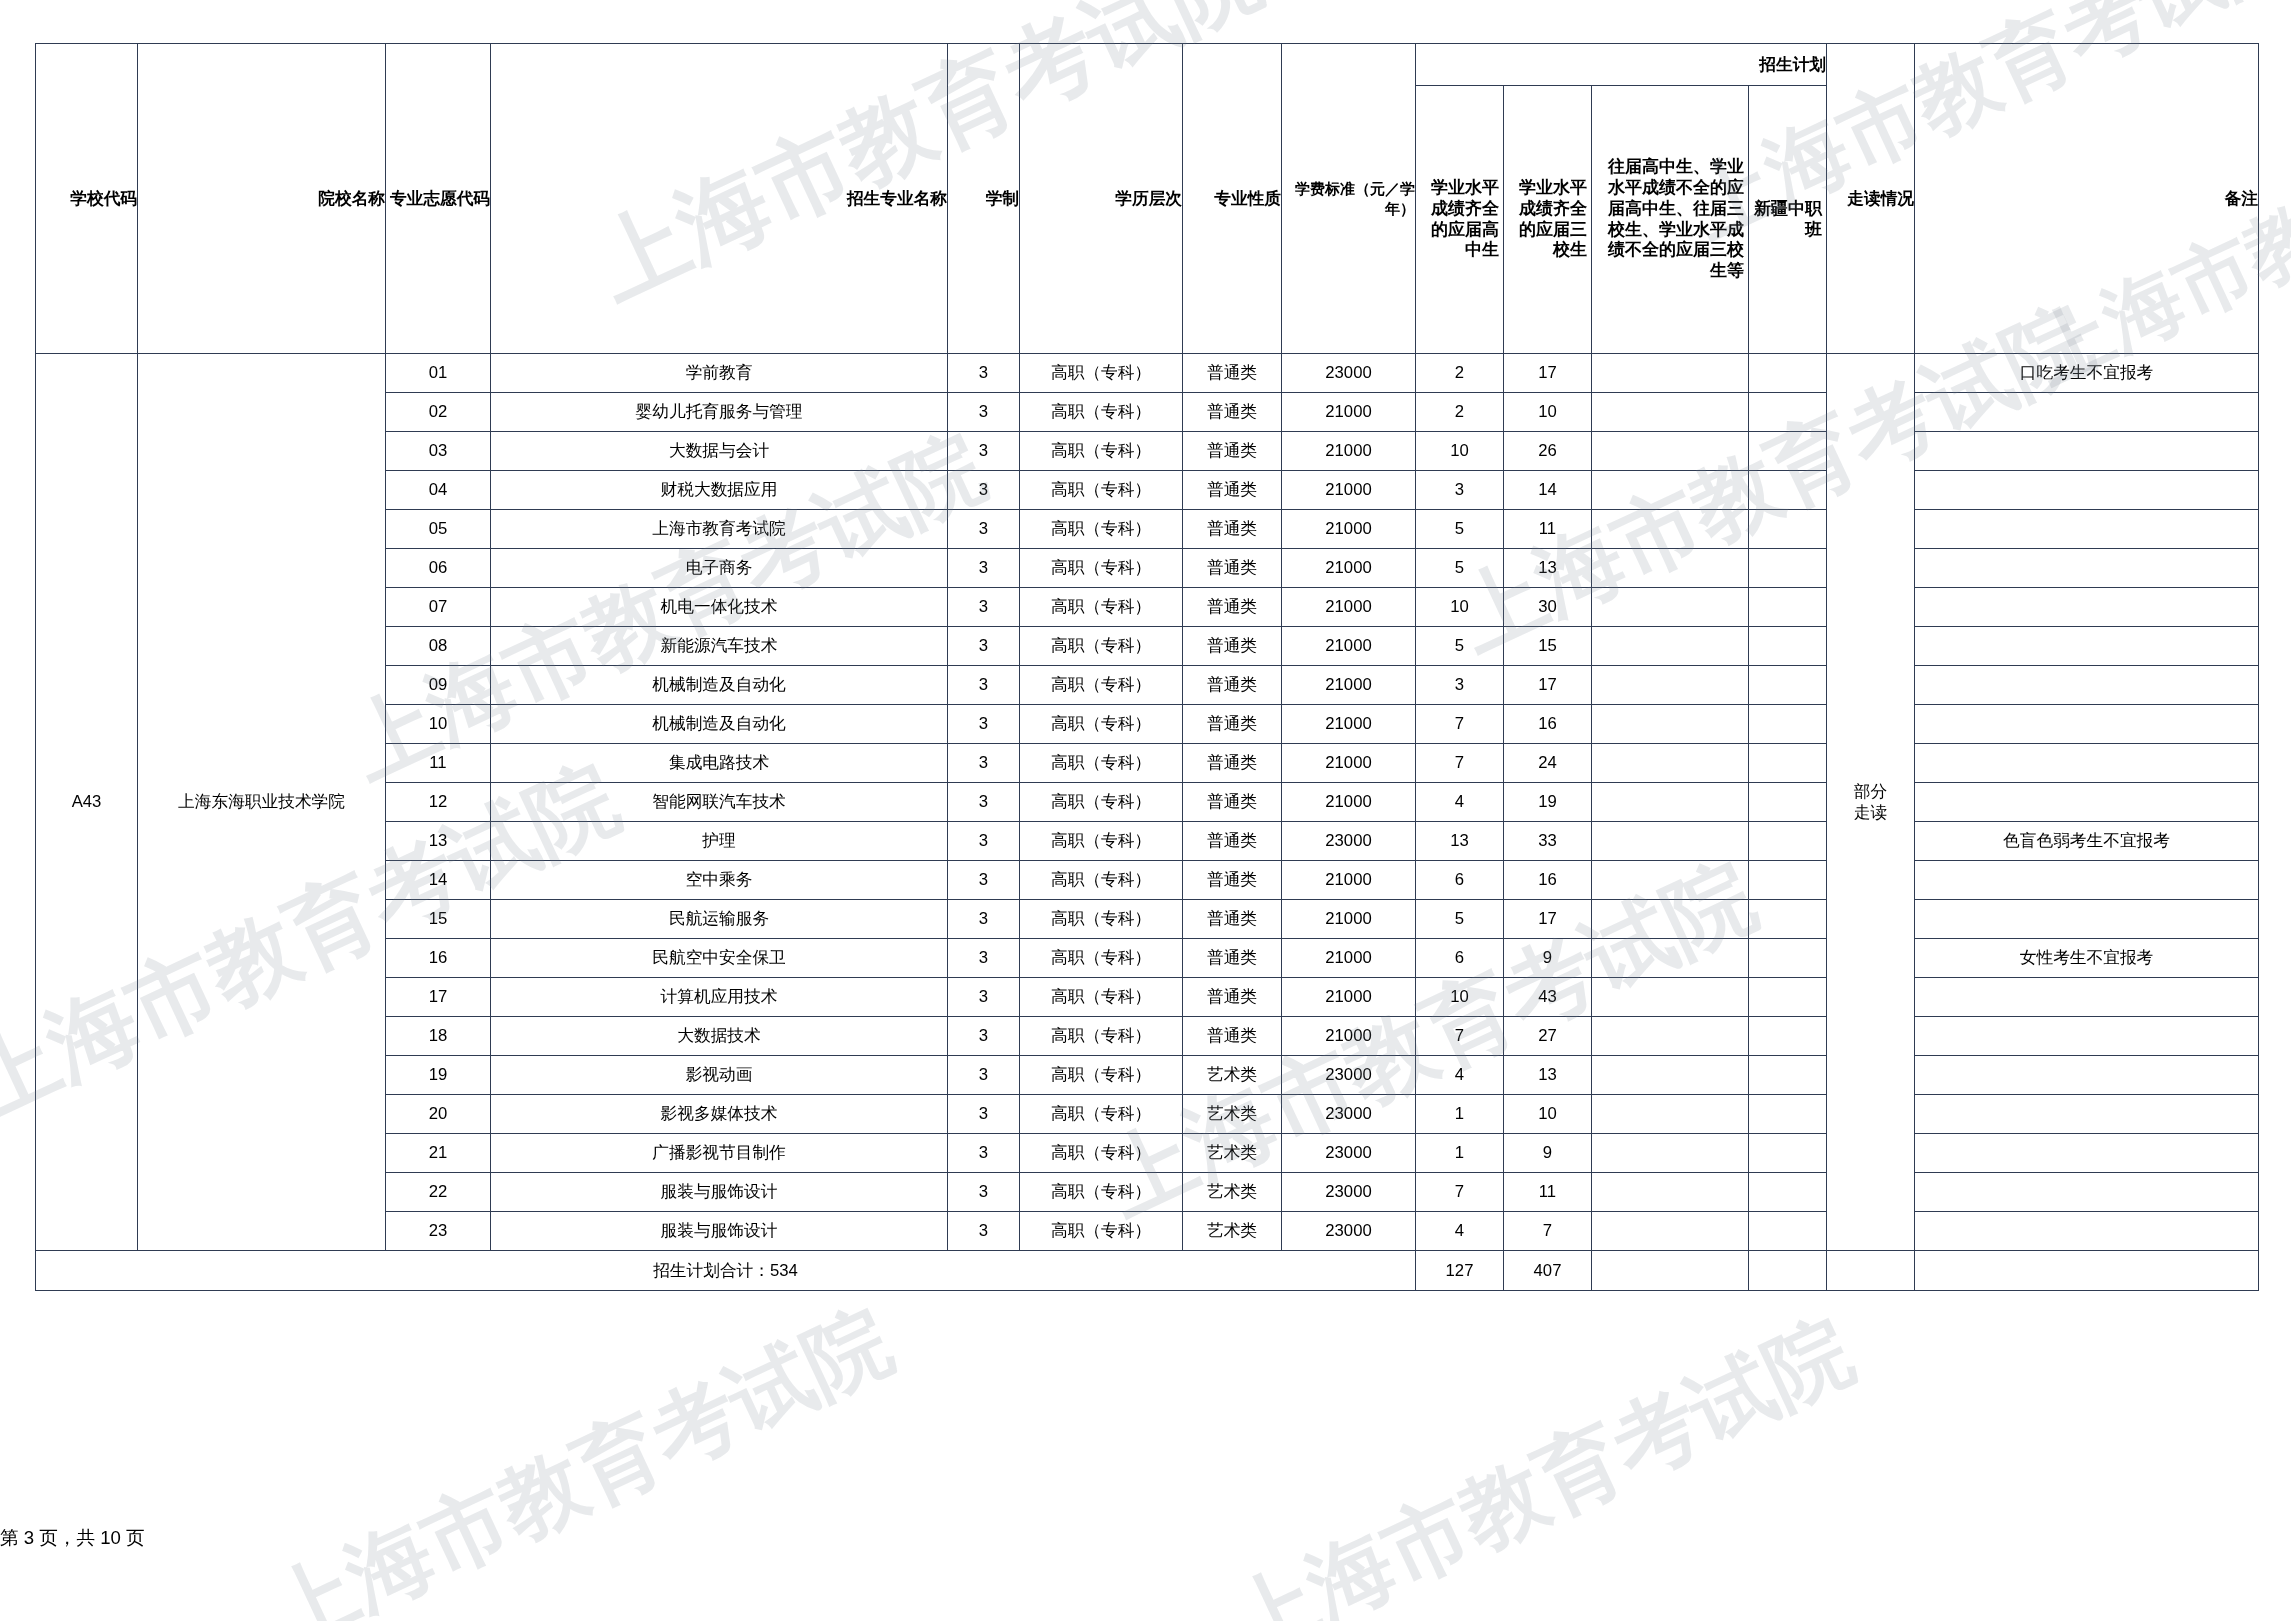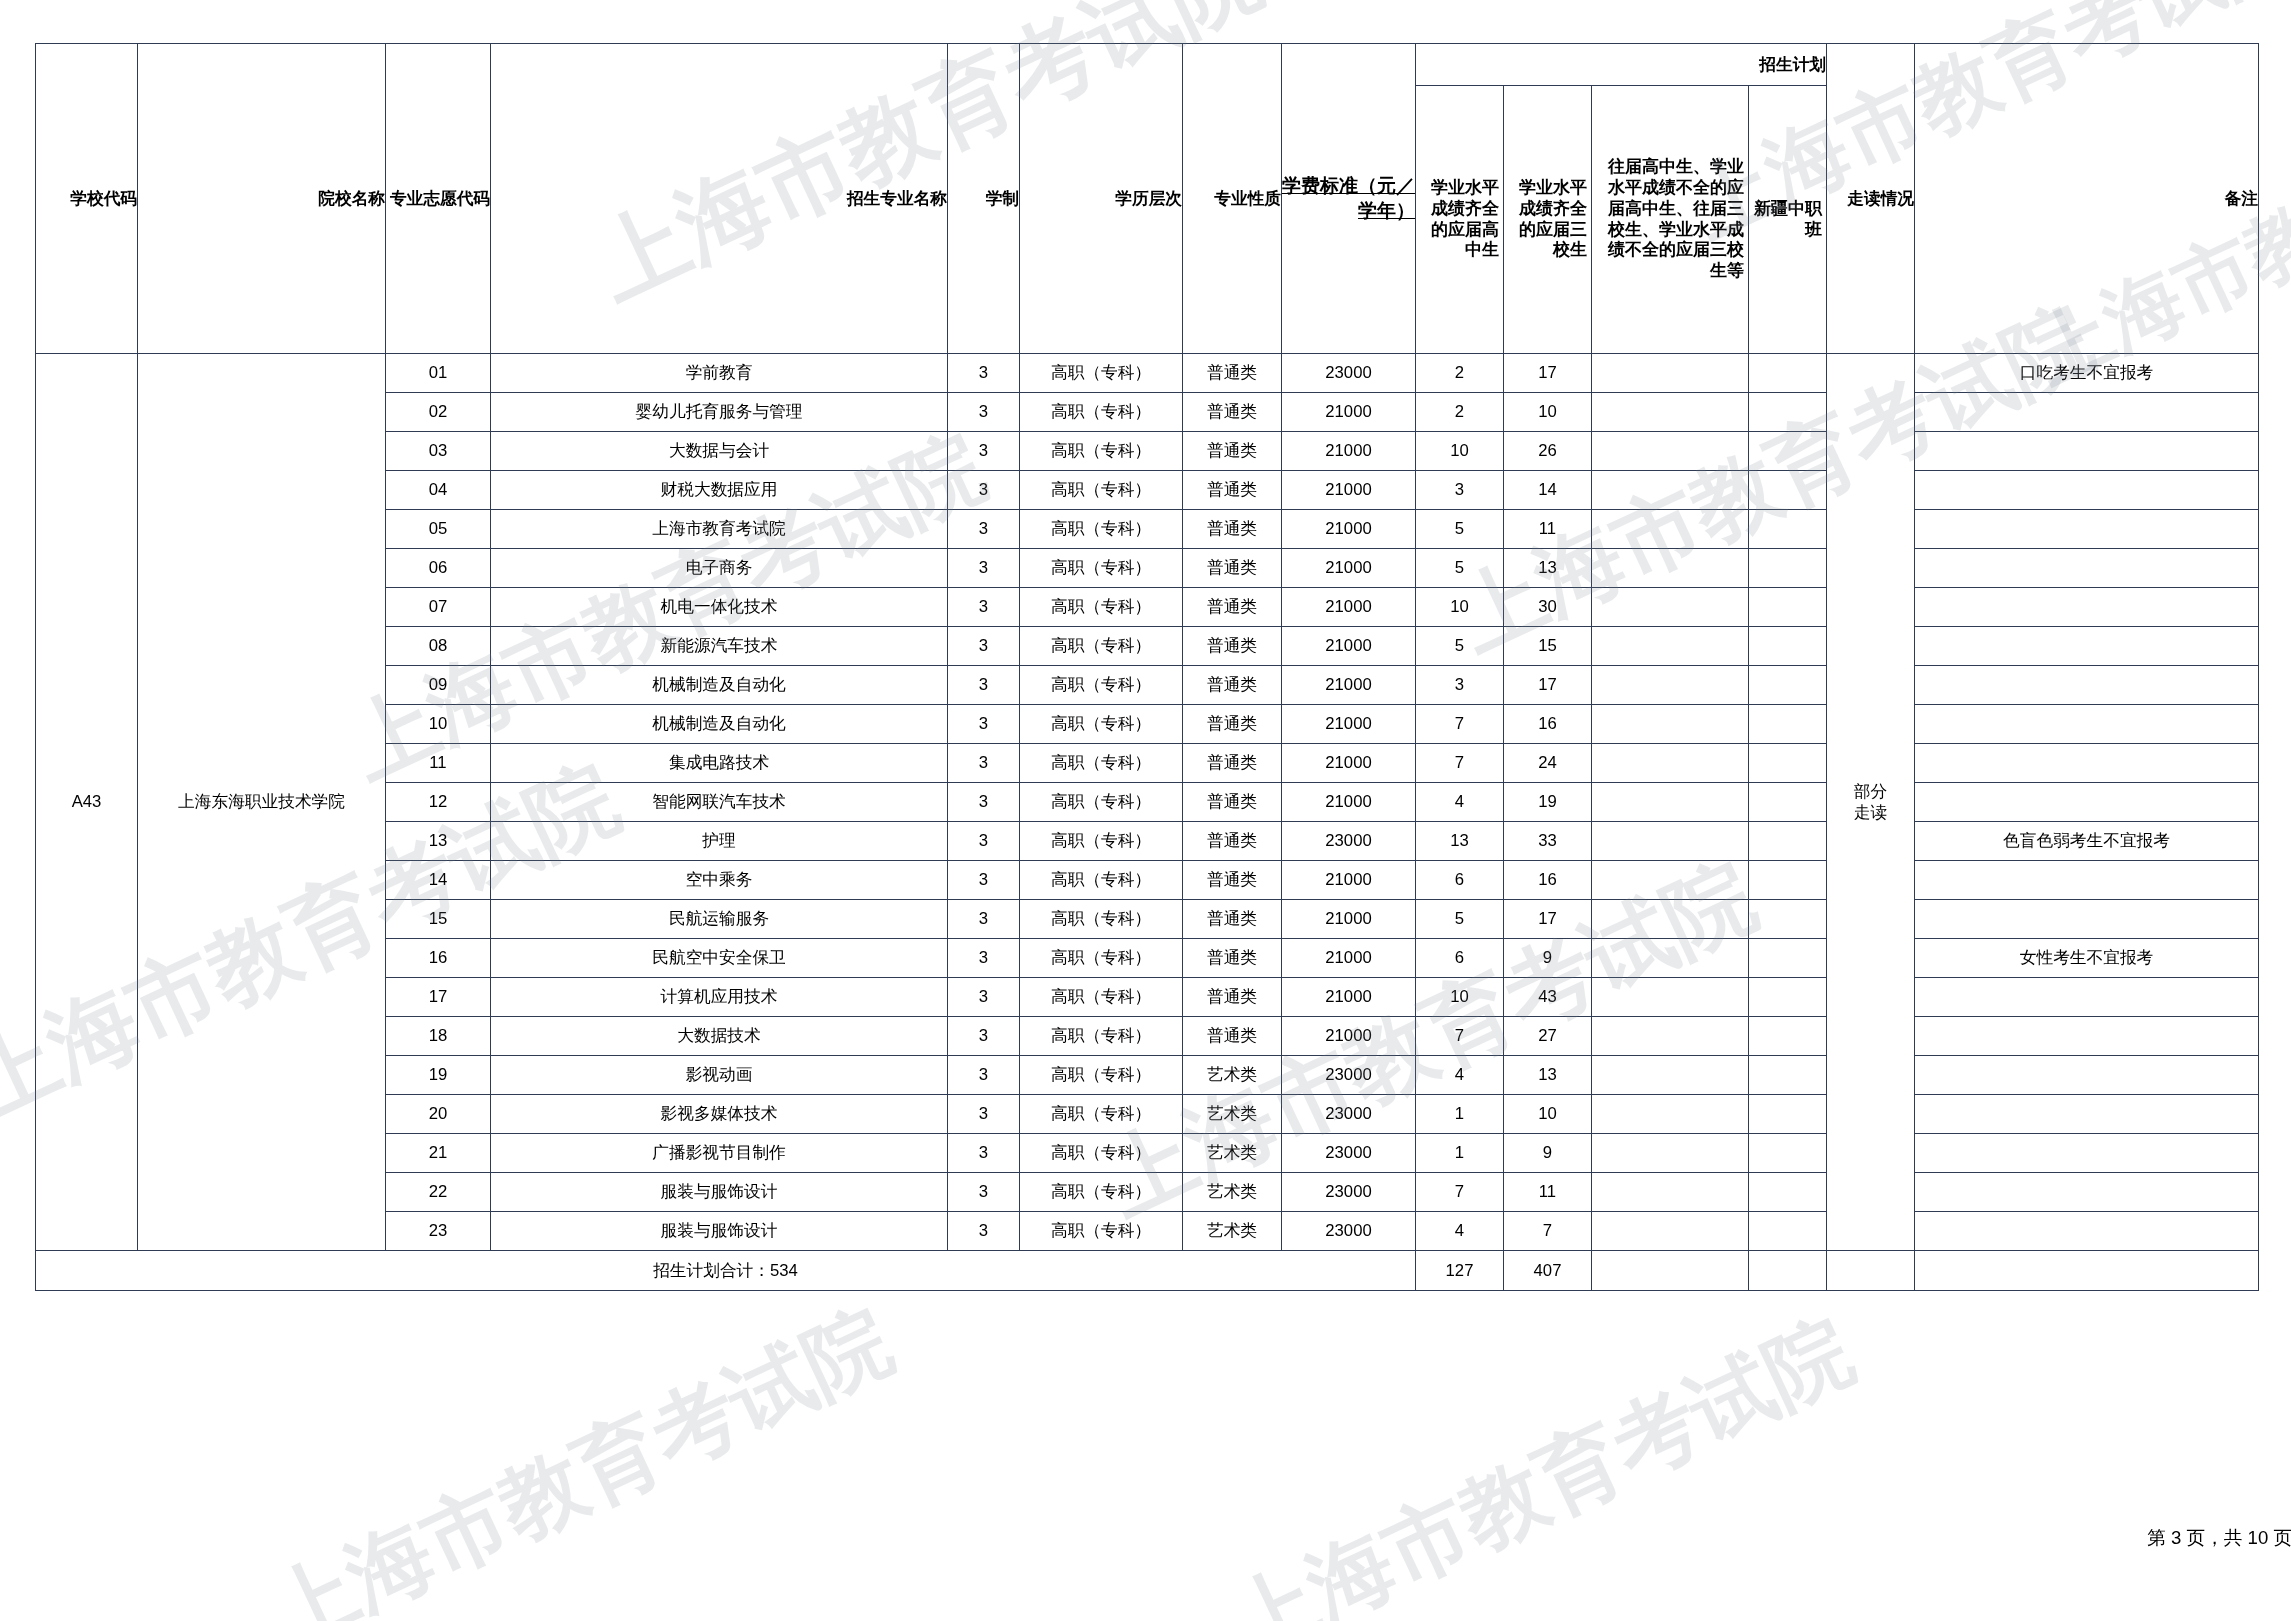--- a/index.html
+++ b/index.html
@@ -68,22 +68,21 @@
     font-weight: bold;
     text-align: right;
   }
 
   .hdr-cell {
     padding: 3.9px 4.9px;
     font-weight: bold;
     font-size: 17.6px;
   }
   .hdr-cell.small {
-    font-size: 19px;
-    text-decoration: underline;
+    font-size: 15px;
   }
   .hdr-vertical-pack {
     display: block;
     padding: 2.9px 3.9px;
     font-weight: bold;
     font-size: 17px;
     line-height: 1.22;
   }
 
   .row-body td {
@@ -124,21 +123,21 @@
   }
   .total-row td.total-label {
     text-align: center;
   }
 
   .footer {
     position: absolute;
     left: 0;
     top: 1525px;
     width: 2292px;
-    text-align: right;
+    text-align: left;
     font-size: 18.6px;
     z-index: 3;
   }
 </style>
 </head>
 <body>
 
 <div class="wm-layer">
   <div class="wm" style="left:1666px; top:19.6px; font-size:82px; transform:rotate(-25deg);">上海市教育考试院</div>
   <div class="wm" style="left:568px; top:59px; font-size:90px; transform:rotate(-25deg);">上海市教育考试院</div>

